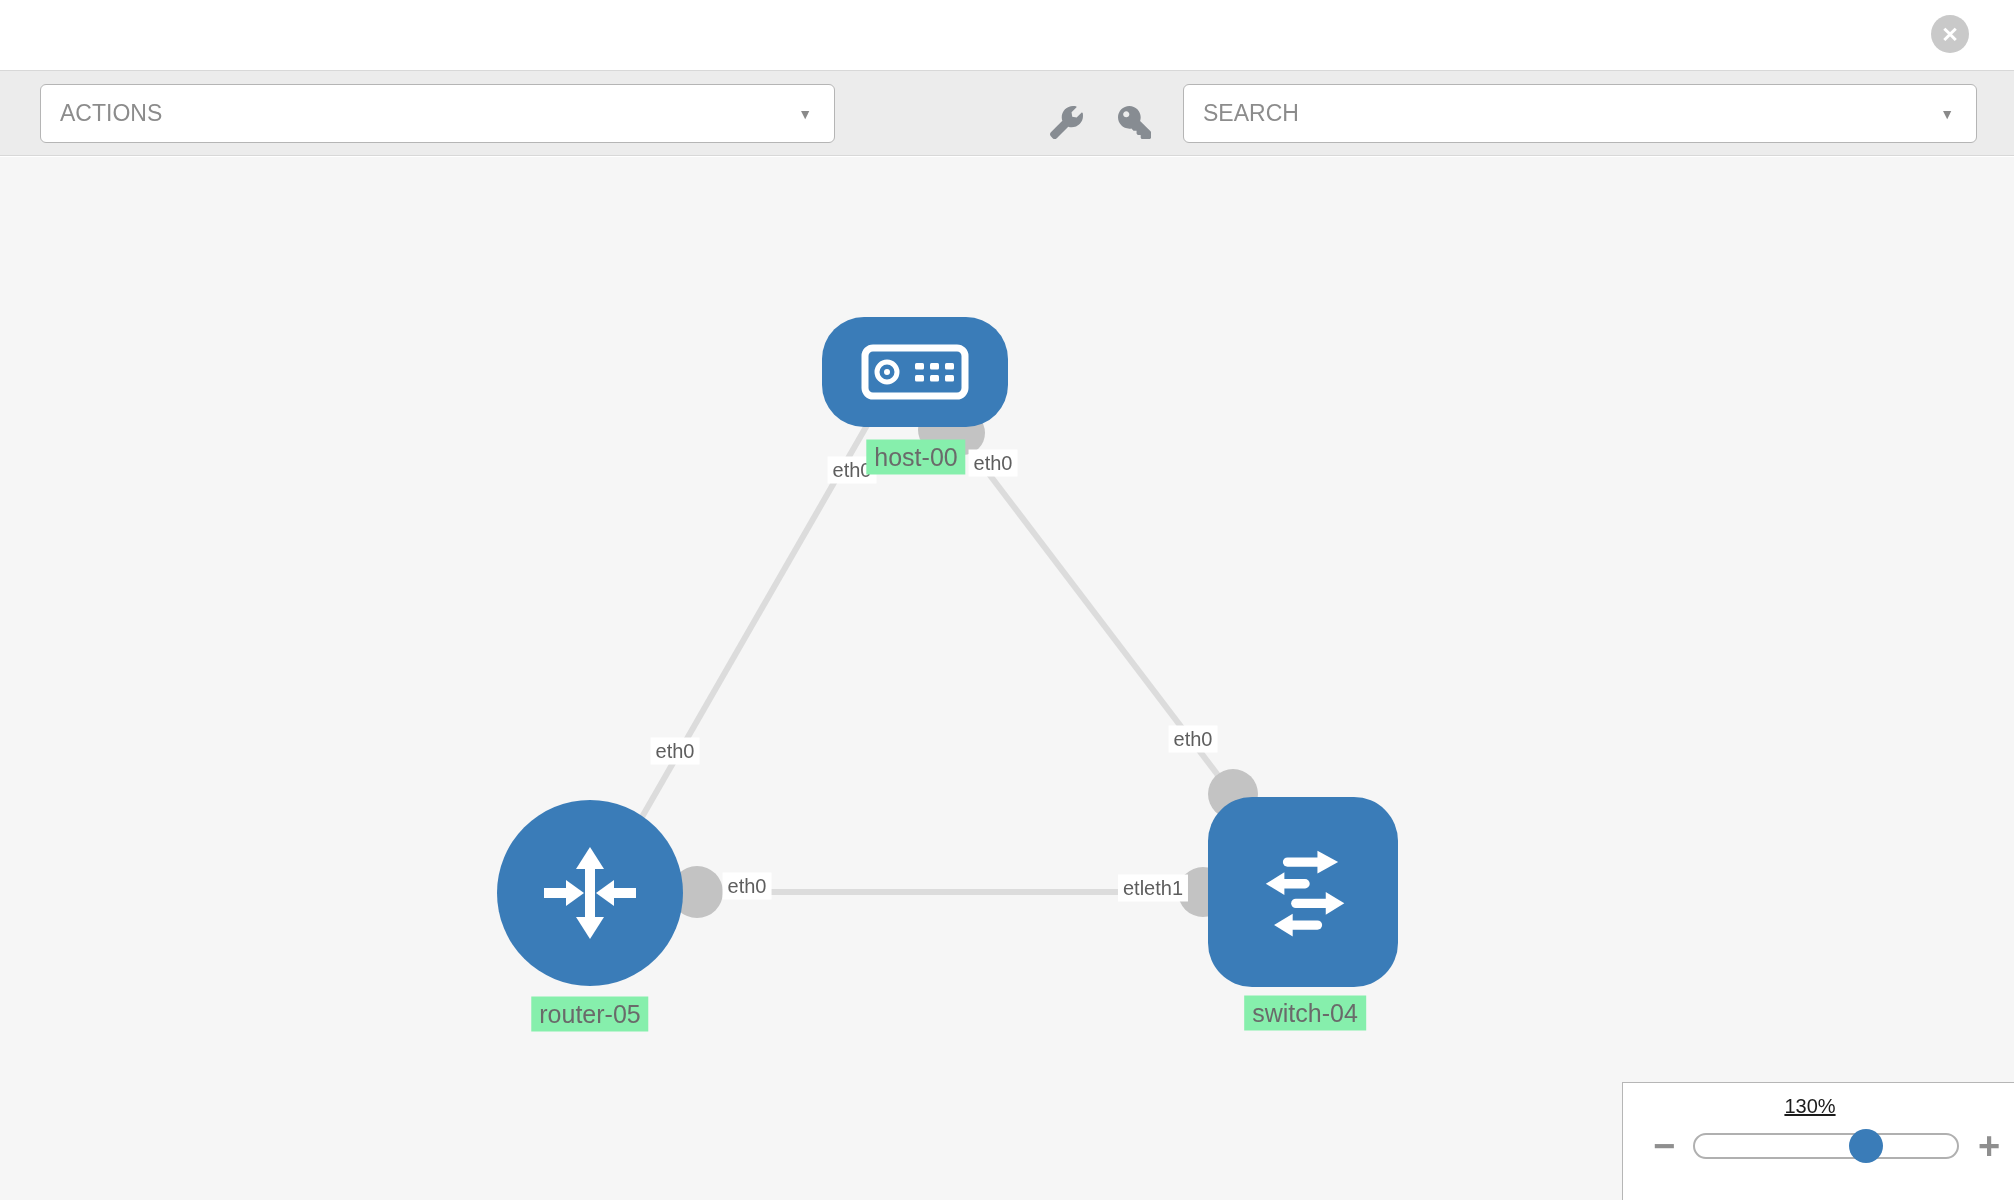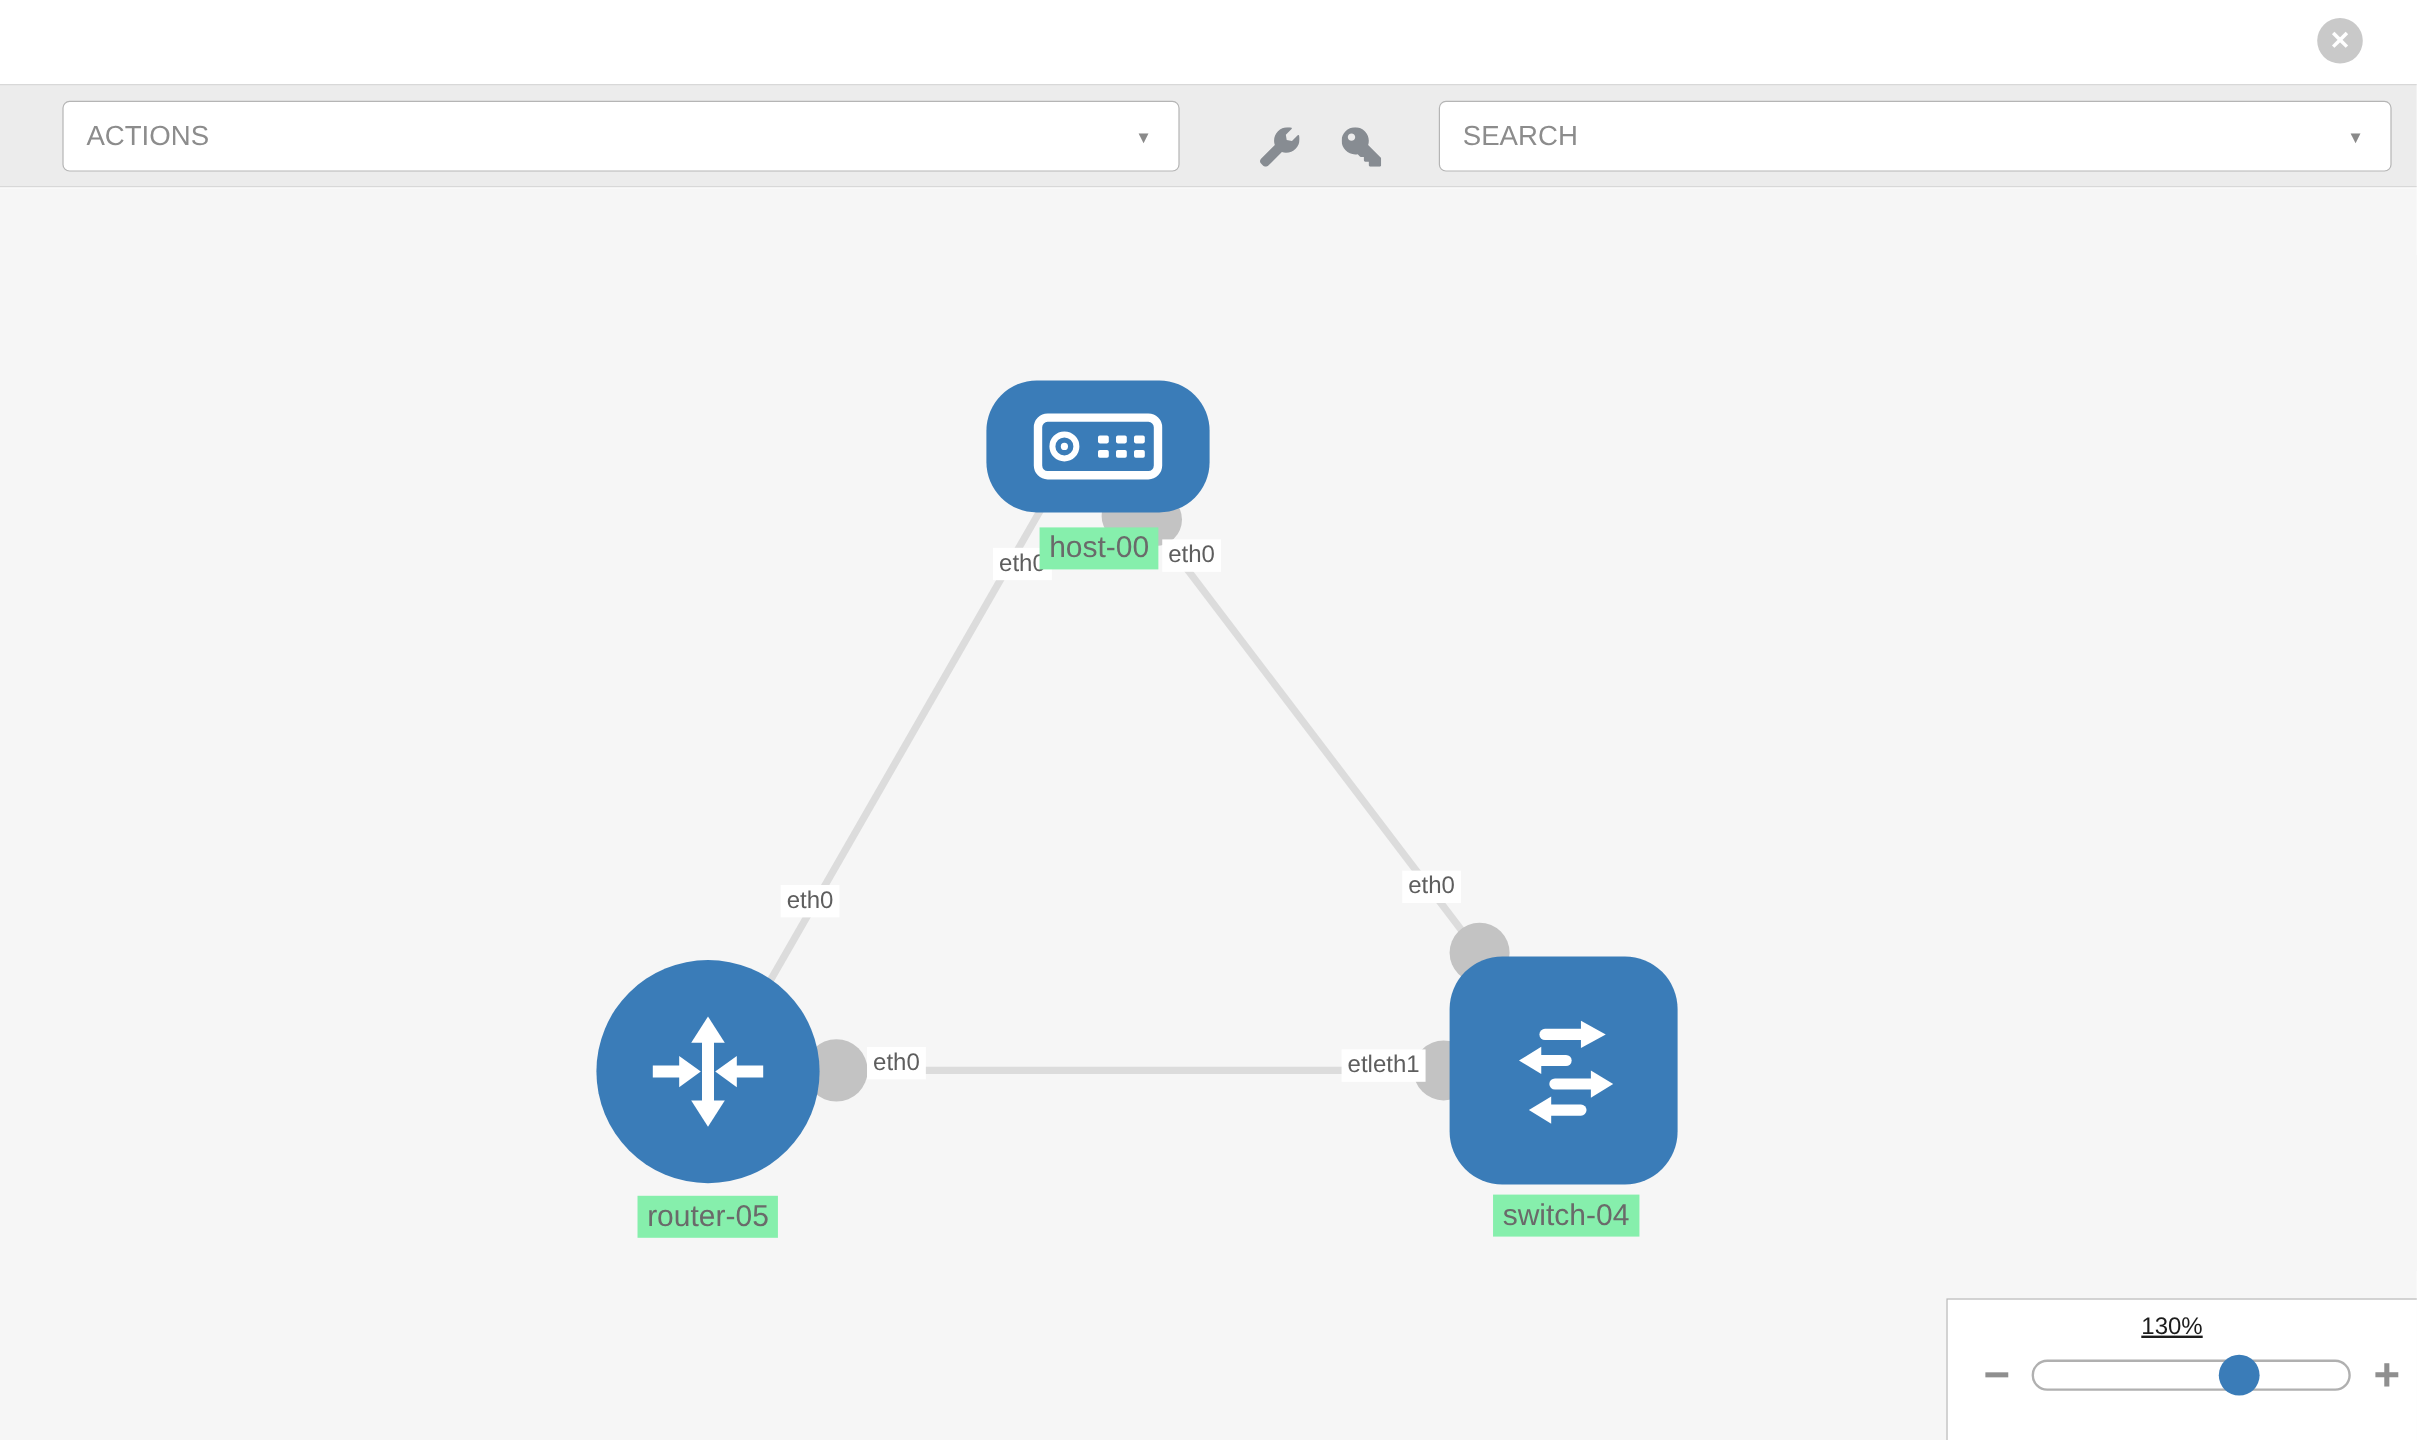--- a/index.html
+++ b/index.html
@@ -38,22 +38,22 @@
     position:absolute; top:13px; height:59px;
     background:#ffffff; border:1px solid #b5b5b5; border-radius:6px;
     display:flex; align-items:center;
     padding:0 22px 0 19px;
     color:#8c8c8c; font-size:23px; cursor:pointer;
   }
   .select-box .caret {
     position:absolute; right:22px; top:50%; transform:translateY(-50%);
     font-size:14px; color:#8a8a8a;
   }
-  .actions-box { left:52px;  width:931px; }
-  .search-box  { left:1183px; width:794px;margin-left:16px; }
+  .actions-box { left:40px;  width:795px; }
+  .search-box  { left:1183px; width:794px; }
   .tool-icon-btn {
     position:absolute; top:29px; width:44px; height:44px;
     background:transparent; border:none; cursor:pointer;
     display:flex; align-items:center; justify-content:center;
   }
   .wrench-btn { left:1044px; }
   .key-btn    { left:1112px; }
   .tool-icon-btn svg { width:33px; height:33px; fill:#878c92; }
   .key-btn svg { transform:scaleX(-1); }
 

